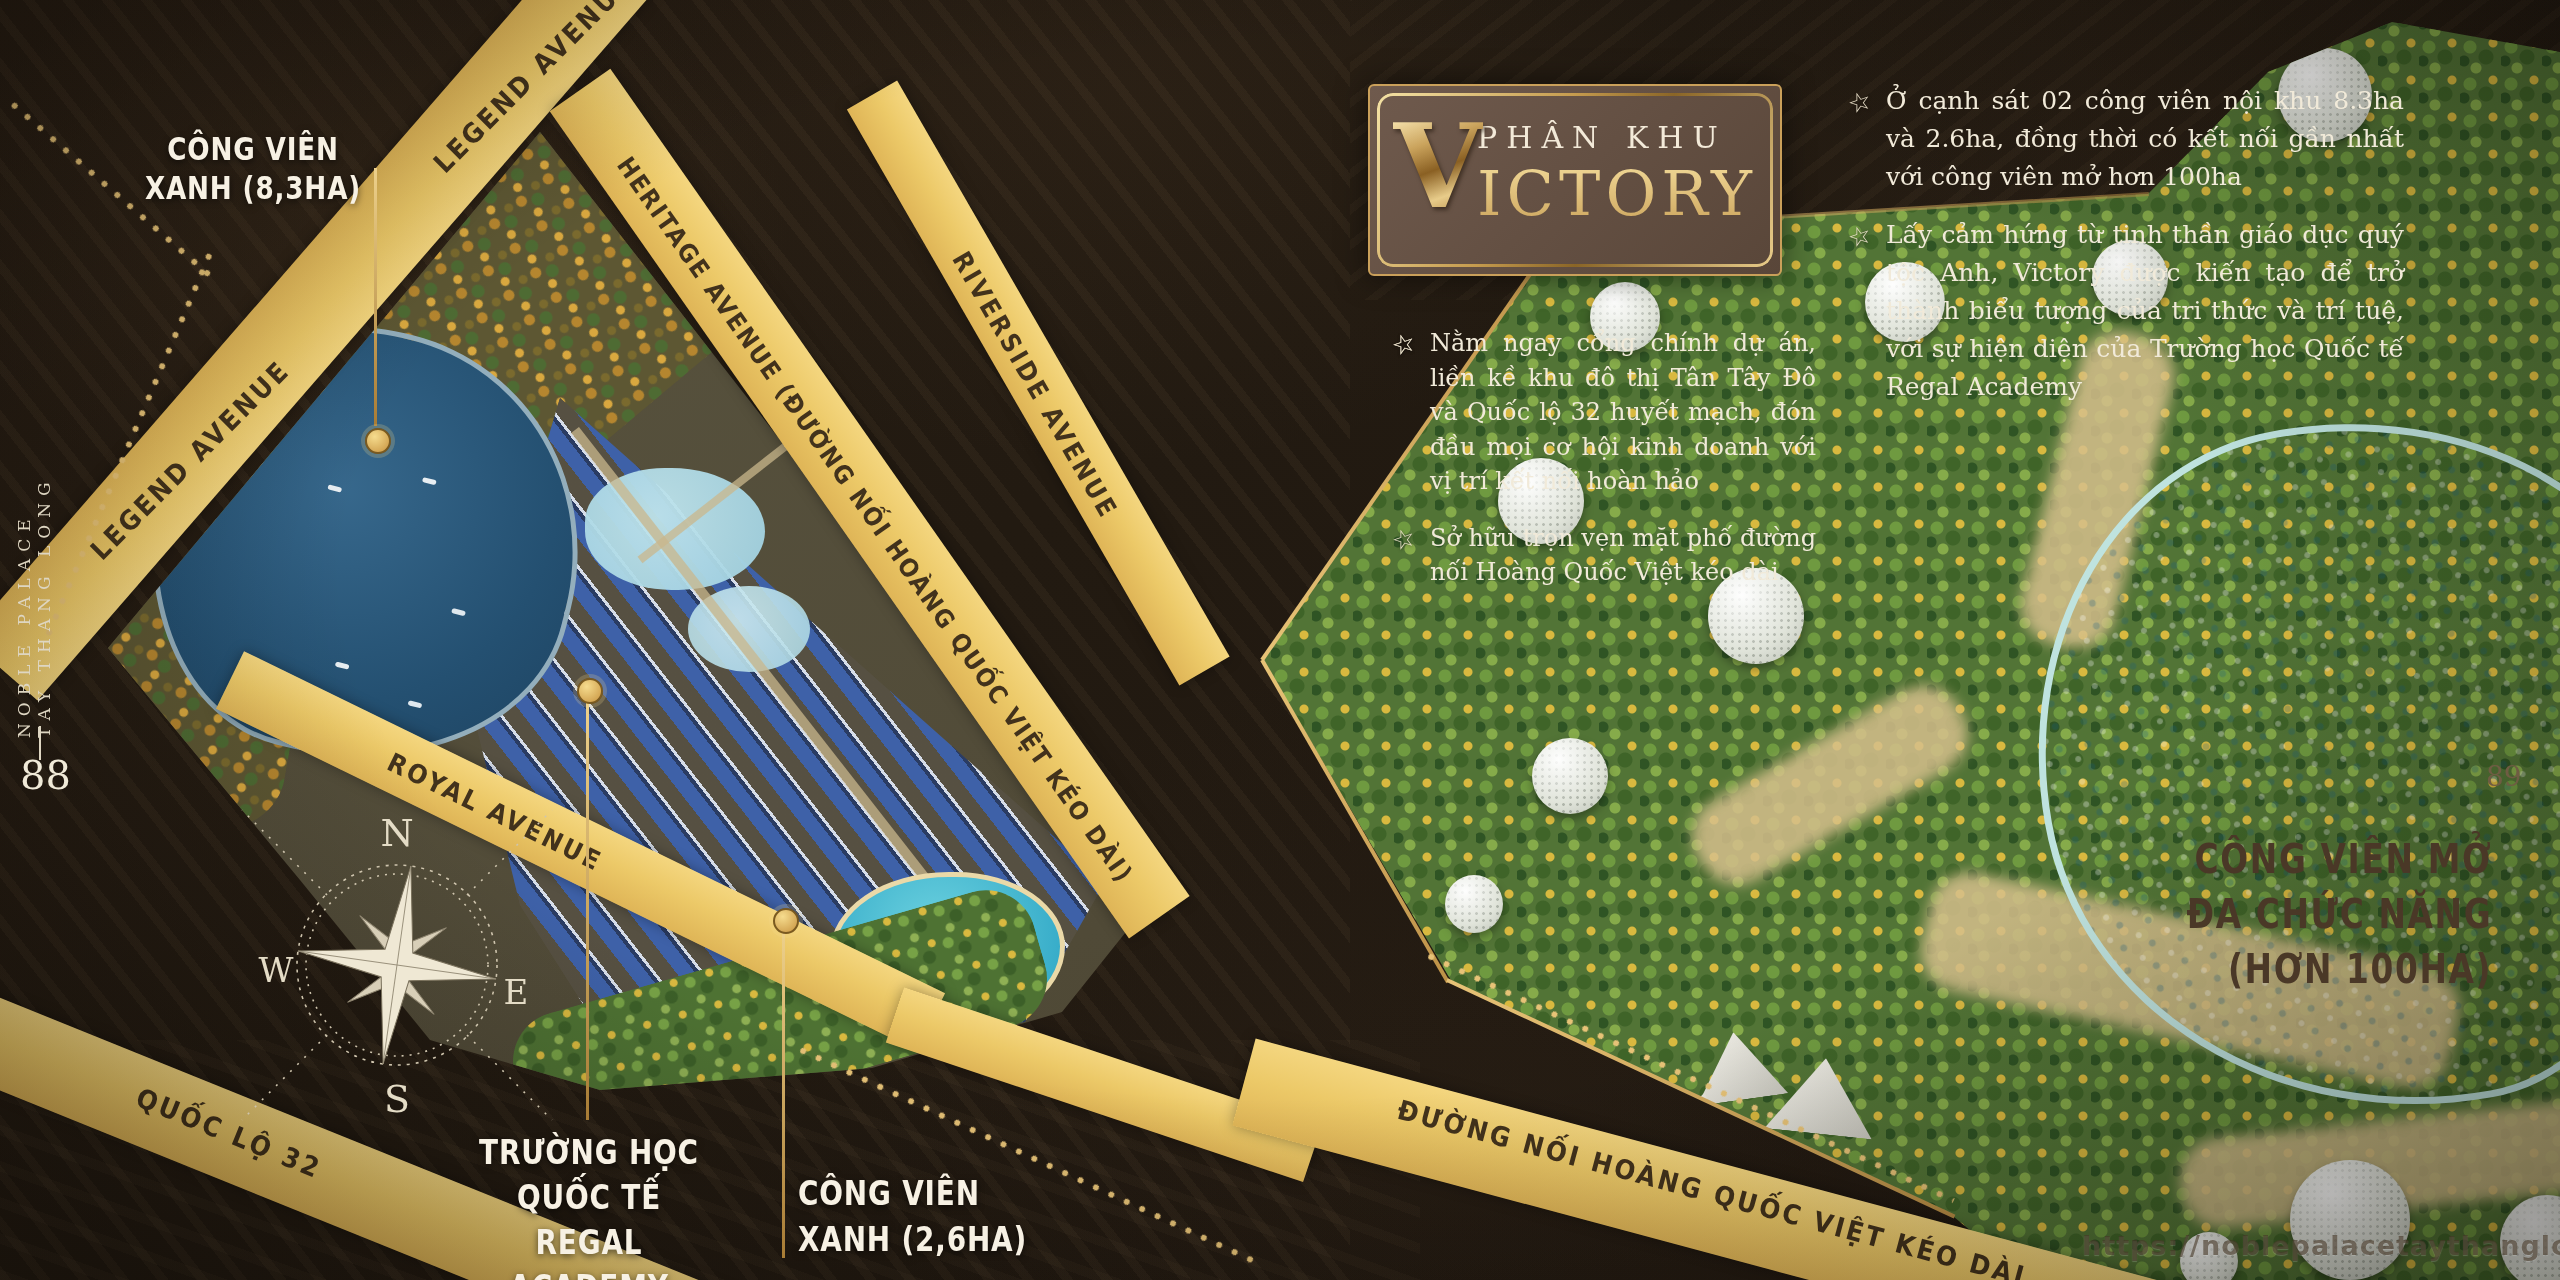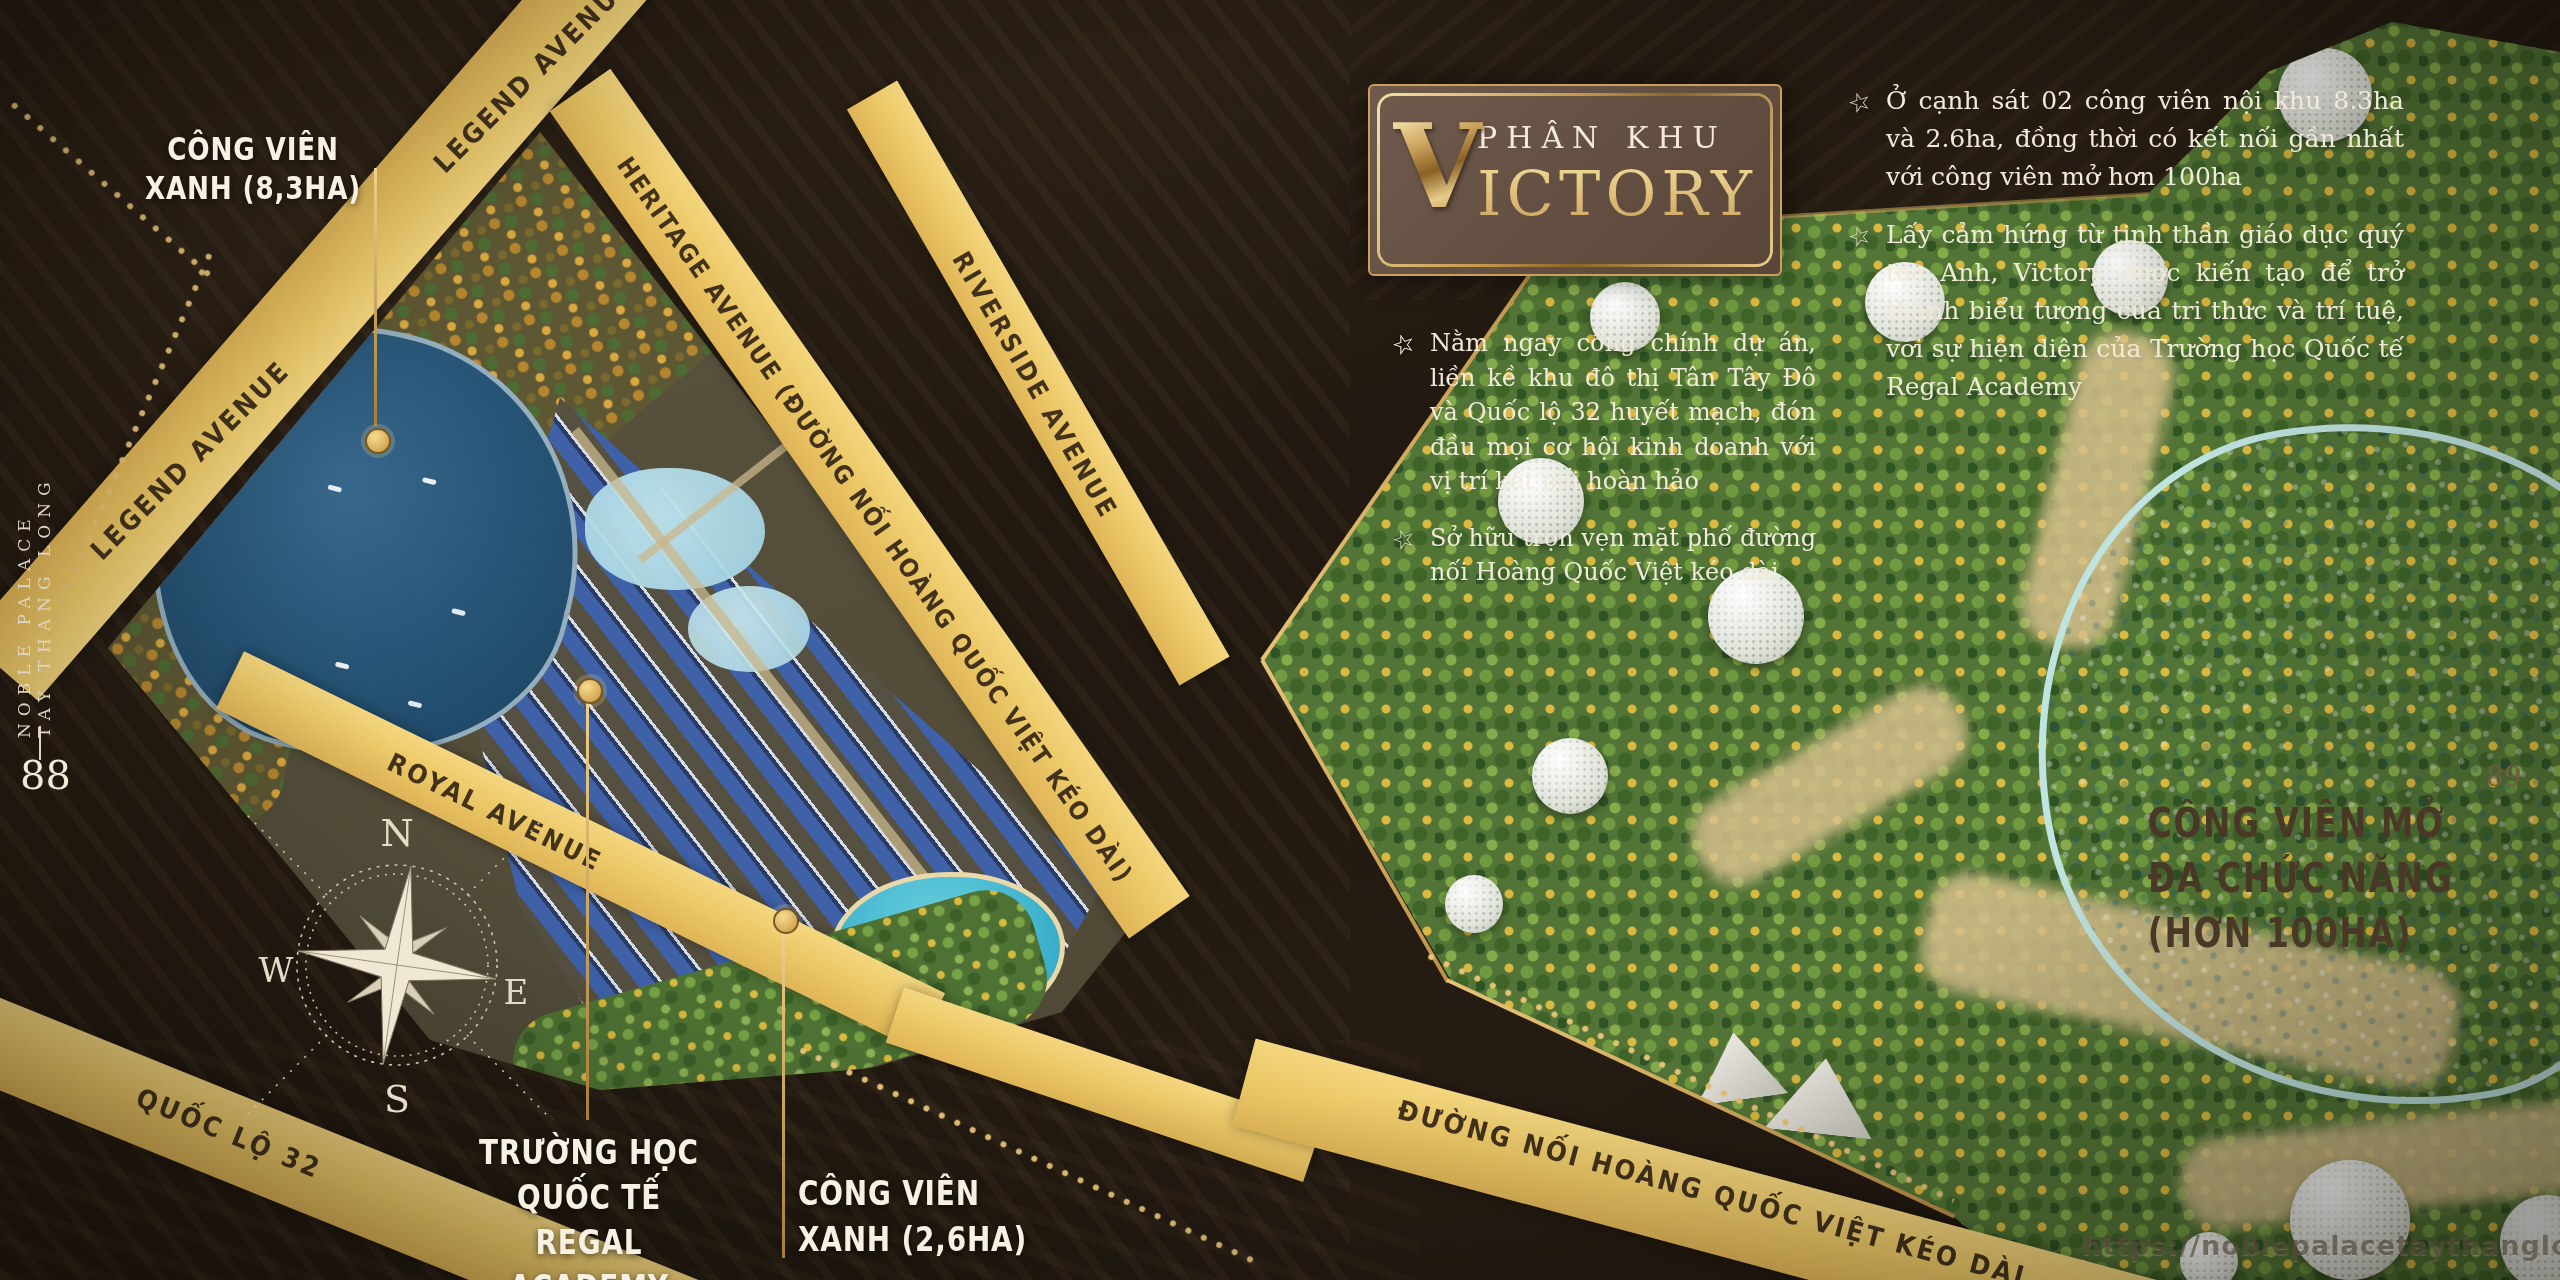--- a/index.html
+++ b/index.html
@@ -96,22 +96,22 @@
     font-family:"DejaVu Sans",sans-serif;}
   
   .leader{position:absolute;width:3px;background:linear-gradient(180deg,#edd08a,#a87c35);}
   .marker{position:absolute;width:22px;height:22px;border-radius:50%;
     background:radial-gradient(circle at 35% 30%,#f6dc8e,#c89440);
     border:2px solid #7a5a20;box-shadow:0 0 0 4px rgba(246,220,142,.22);}
   .callout{position:absolute;color:#f7f1e4;font-weight:bold;text-align:center;
     letter-spacing:1px;text-shadow:0 2px 8px rgba(0,0,0,.6);
     font-family:"DejaVu Sans",sans-serif;}
   .cond{transform:scaleX(.82);transform-origin:center;}
-  .park-label{position:absolute;color:#4a3827;font-weight:bold;text-align:left;
-    letter-spacing:2px;font-family:"DejaVu Sans",sans-serif;}
+  .park-label{position:absolute;color:#4a3827;font-weight:bold;text-align:right;
+    letter-spacing:2px;font-family:"DejaVu Sans",sans-serif;margin-top:36px;}
   
   .badge{left:1368px;top:84px;width:410px;height:188px;border-radius:6px;
     background:linear-gradient(135deg,#6f5a4d 0%,#61504400 0),linear-gradient(135deg,#6f5a4d,#594639);
     border:2px solid #caa05a;box-shadow:0 0 30px rgba(0,0,0,.5);}
   .badge::before{content:"";position:absolute;inset:7px;border-radius:16px;
     border:3px solid transparent;
     background:linear-gradient(120deg,#f4e2a5,#c59b4e 40%,#8a6527 60%,#e8cc8a) border-box;
     -webkit-mask:linear-gradient(#fff 0 0) padding-box,linear-gradient(#fff 0 0);
     -webkit-mask-composite:xor;mask-composite:exclude;}
   .badge-inner{position:absolute;inset:0;display:flex;justify-content:center;align-items:flex-start;padding-top:22px;}

